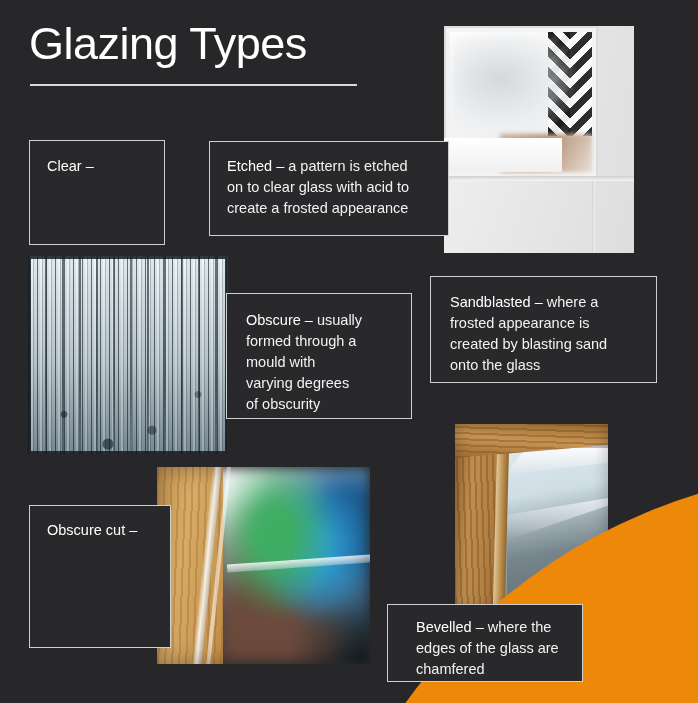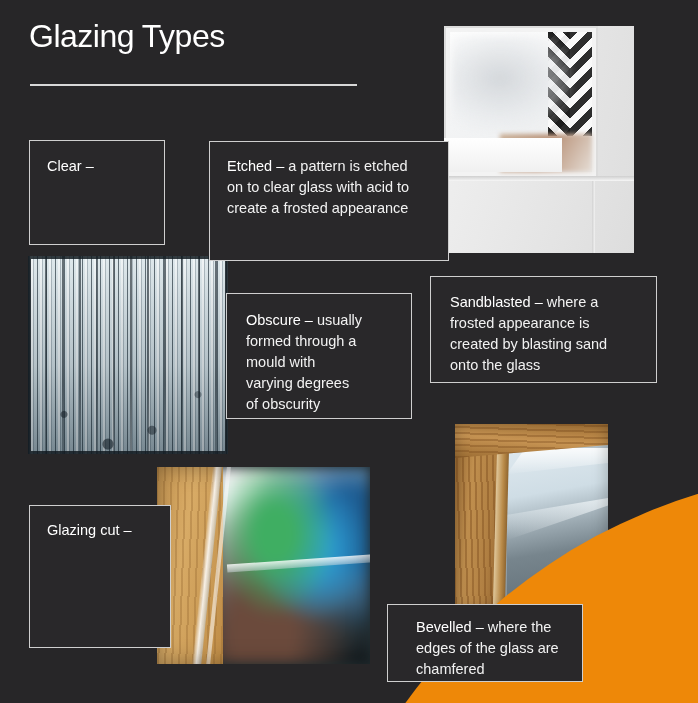--- a/index.html
+++ b/index.html
@@ -15,21 +15,21 @@
     overflow: hidden;
     font-family: "Liberation Sans", sans-serif;
     -webkit-font-smoothing: antialiased;
   }
 
   
   .title {
     position: absolute;
     left: 29px;
     top: 18px;
-    font-size: 32px;
+    font-size: 45px;
     font-weight: 400;
     letter-spacing: -0.5px;
     color: #ffffff;
     line-height: 1.15;
     white-space: nowrap;
   }
   .title-rule {
     position: absolute;
     left: 30px;
     top: 84px;
@@ -252,21 +252,21 @@
     display: block;
     padding: 0;
     white-space: pre-line;
   }
   .callout .term {
     font-weight: 400;
     color: #ffffff;
   }
 
   #callout-clear   { left: 29px;  top: 140px; width: 136px; height: 105px; padding: 15px 0 0 17px; }
-  #callout-etched  { left: 209px; top: 141px; width: 240px; height: 120px;  padding: 14px 14px 0 17px; }
+  #callout-etched  { left: 209px; top: 141px; width: 240px; height: 95px;  padding: 14px 14px 0 17px; }
   #callout-obscure { left: 226px; top: 293px; width: 186px; height: 126px; padding: 16px 10px 16px 19px; }
   #callout-sand    { left: 430px; top: 276px; width: 227px; height: 107px; padding: 15px 12px 5px 19px; }
   #callout-diamond { left: 29px;  top: 505px; width: 142px; height: 143px; padding: 14px 0 0 17px; }
   #callout-bevel   { left: 387px; top: 604px; width: 196px; height: 78px;  padding: 12px 10px 0 28px; }
 </style>
 </head>
 <body>
 
 <div id="infographic">
 
@@ -335,21 +335,21 @@
   </div>
 
   <div class="callout" id="callout-sand">
     <span class="term">Sandblasted –</span><span class="ctext" style="display:inline"> where a
 frosted appearance is
 created by blasting sand
 onto the glass</span>
   </div>
 
   <div class="callout" id="callout-diamond">
-    <span class="term">Glazing cut –</span><br>
+    <span class="term">Obscure cut –</span><br>
   </div>
 
   <div class="callout" id="callout-bevel">
     <span class="term">Bevelled –</span><span class="ctext" style="display:inline"> where the
 edges of the glass are
 chamfered</span>
   </div>
 
 </div>
 

